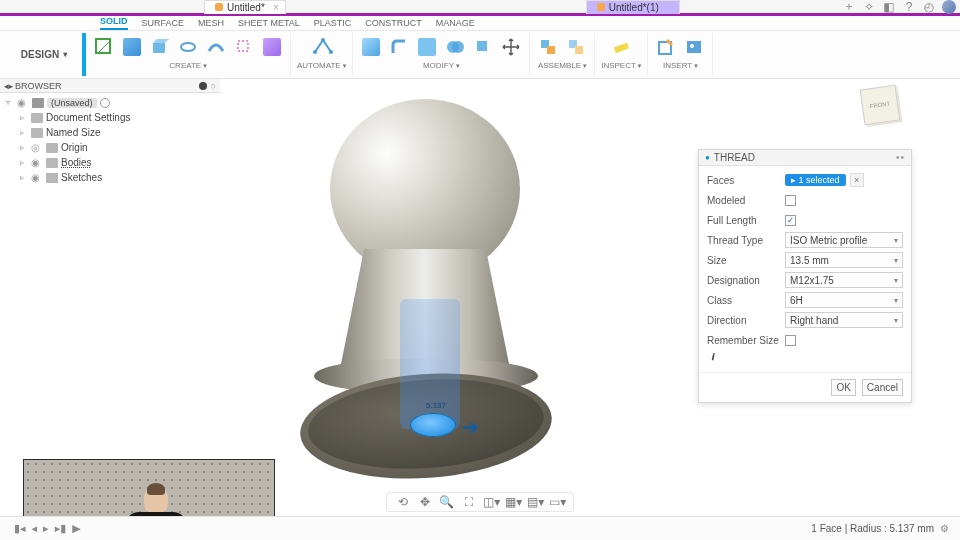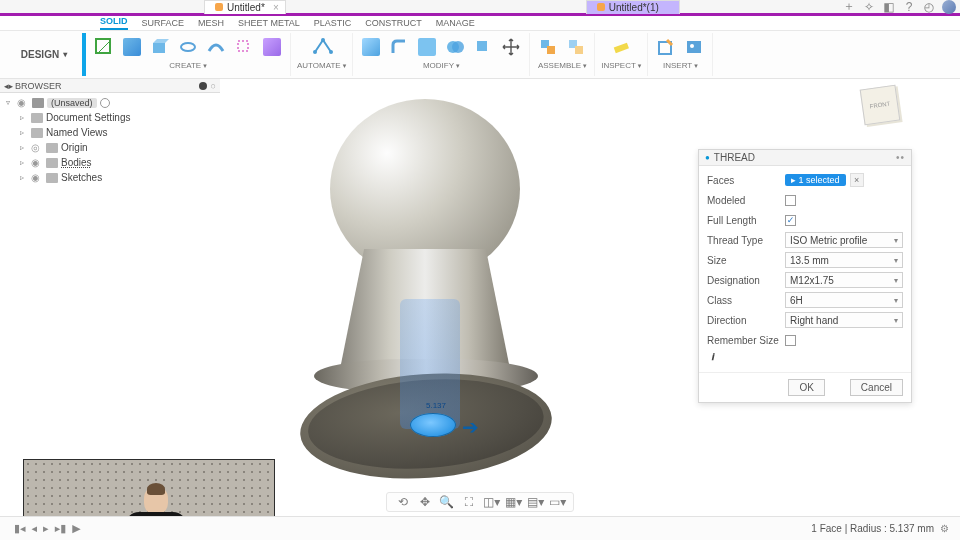--- a/index.html
+++ b/index.html
@@ -60,21 +60,21 @@
   .thread-hdr .dots { margin-left: auto; color: #999; letter-spacing: 1px; }
   .thread-body { padding: 4px 8px 8px 8px; }
   .prow { display: flex; align-items: center; height: 20px; }
   .prow .plabel { width: 78px; color: #555; }
   .sel-chip { background: #1e90e8; color: #fff; padding: 1px 6px; border-radius: 2px; font-size: 9px; display: flex; align-items: center; gap: 3px; }
   .sel-close { background: #f3f3f3; color: #777; width: 14px; height: 14px; display: flex; align-items: center; justify-content: center; margin-left: 4px; border: 1px solid #ddd; font-size: 9px; }
   .cbox { width: 11px; height: 11px; border: 1px solid #9a9a9a; background: #fff; display: flex; align-items: center; justify-content: center; font-size: 9px; color: #2f7ac6; }
   .psel { flex: 1; border: 1px solid #d0d0d0; height: 16px; display: flex; align-items: center; padding: 0 4px; color: #444; position: relative; background: #fdfdfd; }
   .psel::after { content: "▾"; position: absolute; right: 4px; color: #888; font-size: 8px; }
   .thread-foot { display: flex; justify-content: flex-end; gap: 6px; padding: 6px 8px; border-top: 1px solid #eee; }
-  .tbtn { border: 1px solid #c8c8c8; background: #fafafa; padding: 2px 10px; font-size: 10px; color: #555; cursor: pointer; margin-left: 19px; }
+  .tbtn { border: 1px solid #c8c8c8; background: #fafafa; padding: 2px 4px; font-size: 10px; color: #555; cursor: pointer; }
   .info-i { font-weight: bold; color: #444; background: #fff; border-radius: 50%; width: 12px; height: 12px; display: inline-flex; align-items: center; justify-content: center; font-size: 9px; }
 
   .nav-bar { position: absolute; bottom: 4px; left: 50%; transform: translateX(-50%); display: flex; gap: 6px; background: #fdfdfd; border: 1px solid #e6e6e6; padding: 2px 8px; border-radius: 3px; }
   .nav-bar span { color: #7a7a7a; font-size: 12px; width: 16px; text-align: center; }
 
   .status-bar { position: absolute; bottom: 0; left: 0; right: 0; height: 24px; border-top: 1px solid #e2e2e2; display: flex; align-items: center; padding: 0 8px; background: #fbfbfb; }
   .status-right { margin-left: auto; font-size: 10px; color: #555; display: flex; align-items: center; gap: 6px; }
   .gear-ic { width: 12px; height: 12px; display: inline-block; color: #888; }
 
   .webcam { position: absolute; left: 23px; top: 380px; width: 252px; height: 140px; background: #5b5b5b; border: 1px solid #2d2d2d; overflow: hidden; }
@@ -268,21 +268,21 @@
         <span class="node-settings-ic"></span>
       </div>
       <div class="tree-row" style="padding-left:14px">
           <span class="tri">▹</span>
           <span class="folder-ic"></span>
           <span>Document Settings</span>
         </div>
       <div class="tree-row" style="padding-left:14px">
           <span class="tri">▹</span>
           <span class="folder-ic"></span>
-          <span>Named Views</span>
+          <span>Named Size</span>
         </div>
       <div class="tree-row" style="padding-left:14px">
           <span class="tri">▹</span>
           <span class="eye">◎</span>
           <span class="folder-ic"></span>
           <span>Origin</span>
         </div>
       <div class="tree-row" style="padding-left:14px">
           <span class="tri">▹</span>
           <span class="eye">◉</span>

